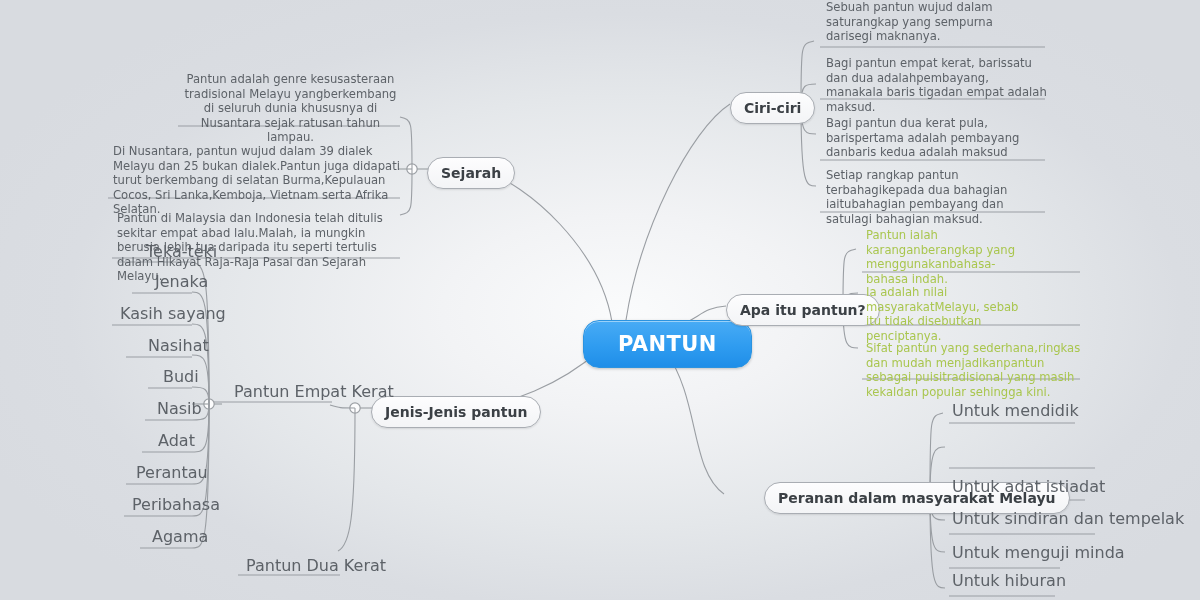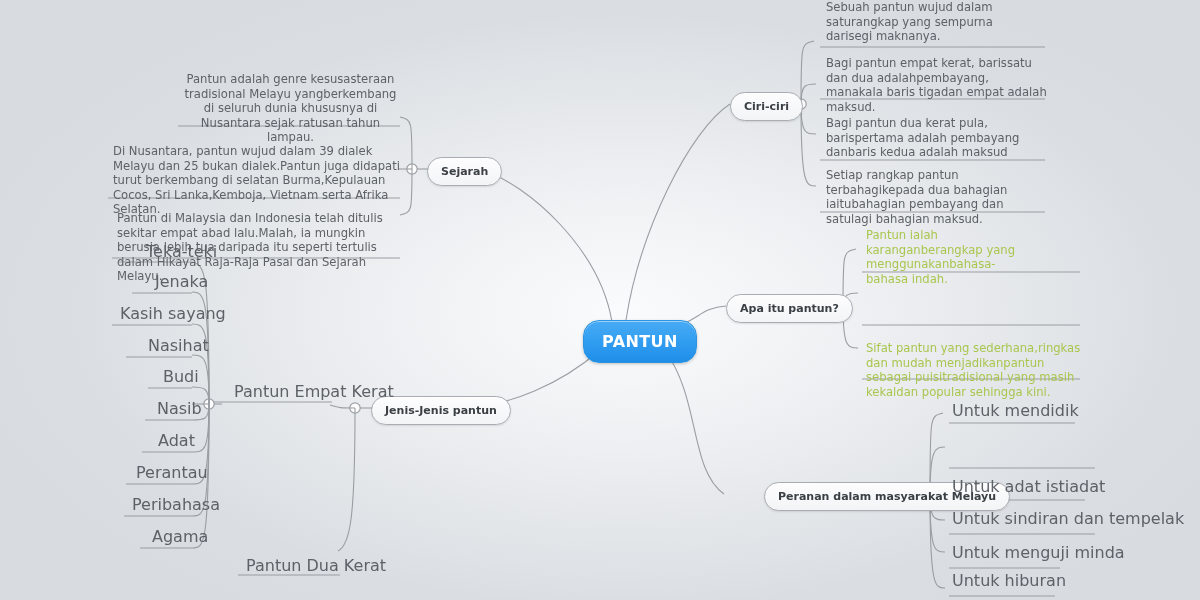--- a/index.html
+++ b/index.html
@@ -18,33 +18,33 @@
   svg.links circle.joint{fill:#fcfcfd;stroke:#9a9ea3;stroke-width:1.2;}
 
   .node{position:absolute;}
 
   
   .central{
     background:linear-gradient(180deg,#48abf5 0%,#2f9cf0 55%,#1f8ee8 100%);
     border:1px solid #2b93e0;
     border-radius:16px;
     color:#ffffff;
-    font-size:16px;font-weight:bold;letter-spacing:.4px;
-    padding:11px 18px;
+    font-size:21px;font-weight:bold;letter-spacing:.4px;
+    padding:11px 34px;
     box-shadow:0 1px 3px rgba(0,0,0,.22), inset 0 1px 0 rgba(255,255,255,.45);
     white-space:nowrap;
   }
 
   
   .pill{
     background:linear-gradient(180deg,#fdfdfe 0%,#f3f4f6 100%);
     border:1.6px solid #a9adb3;
     border-radius:16px;
     color:#3b4045;
-    font-size:11px;font-weight:bold;
+    font-size:14px;font-weight:bold;
     padding:7px 13px;
     white-space:nowrap;
     box-shadow:0 1px 2px rgba(0,0,0,.10);
   }
 
   
   .leaf{
     color:#5d6268;
     font-size:16px;
     line-height:14.5px;
@@ -174,20 +174,21 @@
   <div class="node para" style="left:826px;top:0px;width:200px;">Sebuah pantun wujud dalam saturangkap yang sempurna darisegi maknanya.</div>
 
   <div class="node para" style="left:826px;top:56px;width:222px;">Bagi pantun empat kerat, barissatu dan dua adalahpembayang, manakala baris tigadan empat adalah maksud.</div>
 
   <div class="node para" style="left:826px;top:116px;width:222px;">Bagi pantun dua kerat pula, barispertama adalah pembayang danbaris kedua adalah maksud</div>
 
   <div class="node para green" style="left:866px;top:228px;width:165px;">Pantun ialah karanganberangkap yang menggunakanbahasa-bahasa indah.</div>
 
   <div class="node para" style="left:826px;top:168px;width:222px;">Setiap rangkap pantun terbahagikepada dua bahagian iaitubahagian pembayang dan satulagi bahagian maksud.</div>
 
+  <div class="node para green" style="left:866px;top:285px;width:165px;">Ia adalah nilai masyarakatMelayu, sebab itu tidak disebutkan penciptanya.</div>
 
   <div class="node para green" style="left:866px;top:341px;width:218px;">Sifat pantun yang sederhana,ringkas dan mudah menjadikanpantun sebagai puisitradisional yang masih kekaldan popular sehingga kini.</div>
 
   <div class="node leaf" style="left:952px;top:404px;">Untuk mendidik</div>
 
 
   <div class="node leaf" style="left:952px;top:480px;">Untuk adat istiadat</div>
 
   <div class="node leaf" style="left:952px;top:512px;">Untuk sindiran dan tempelak</div>
 

